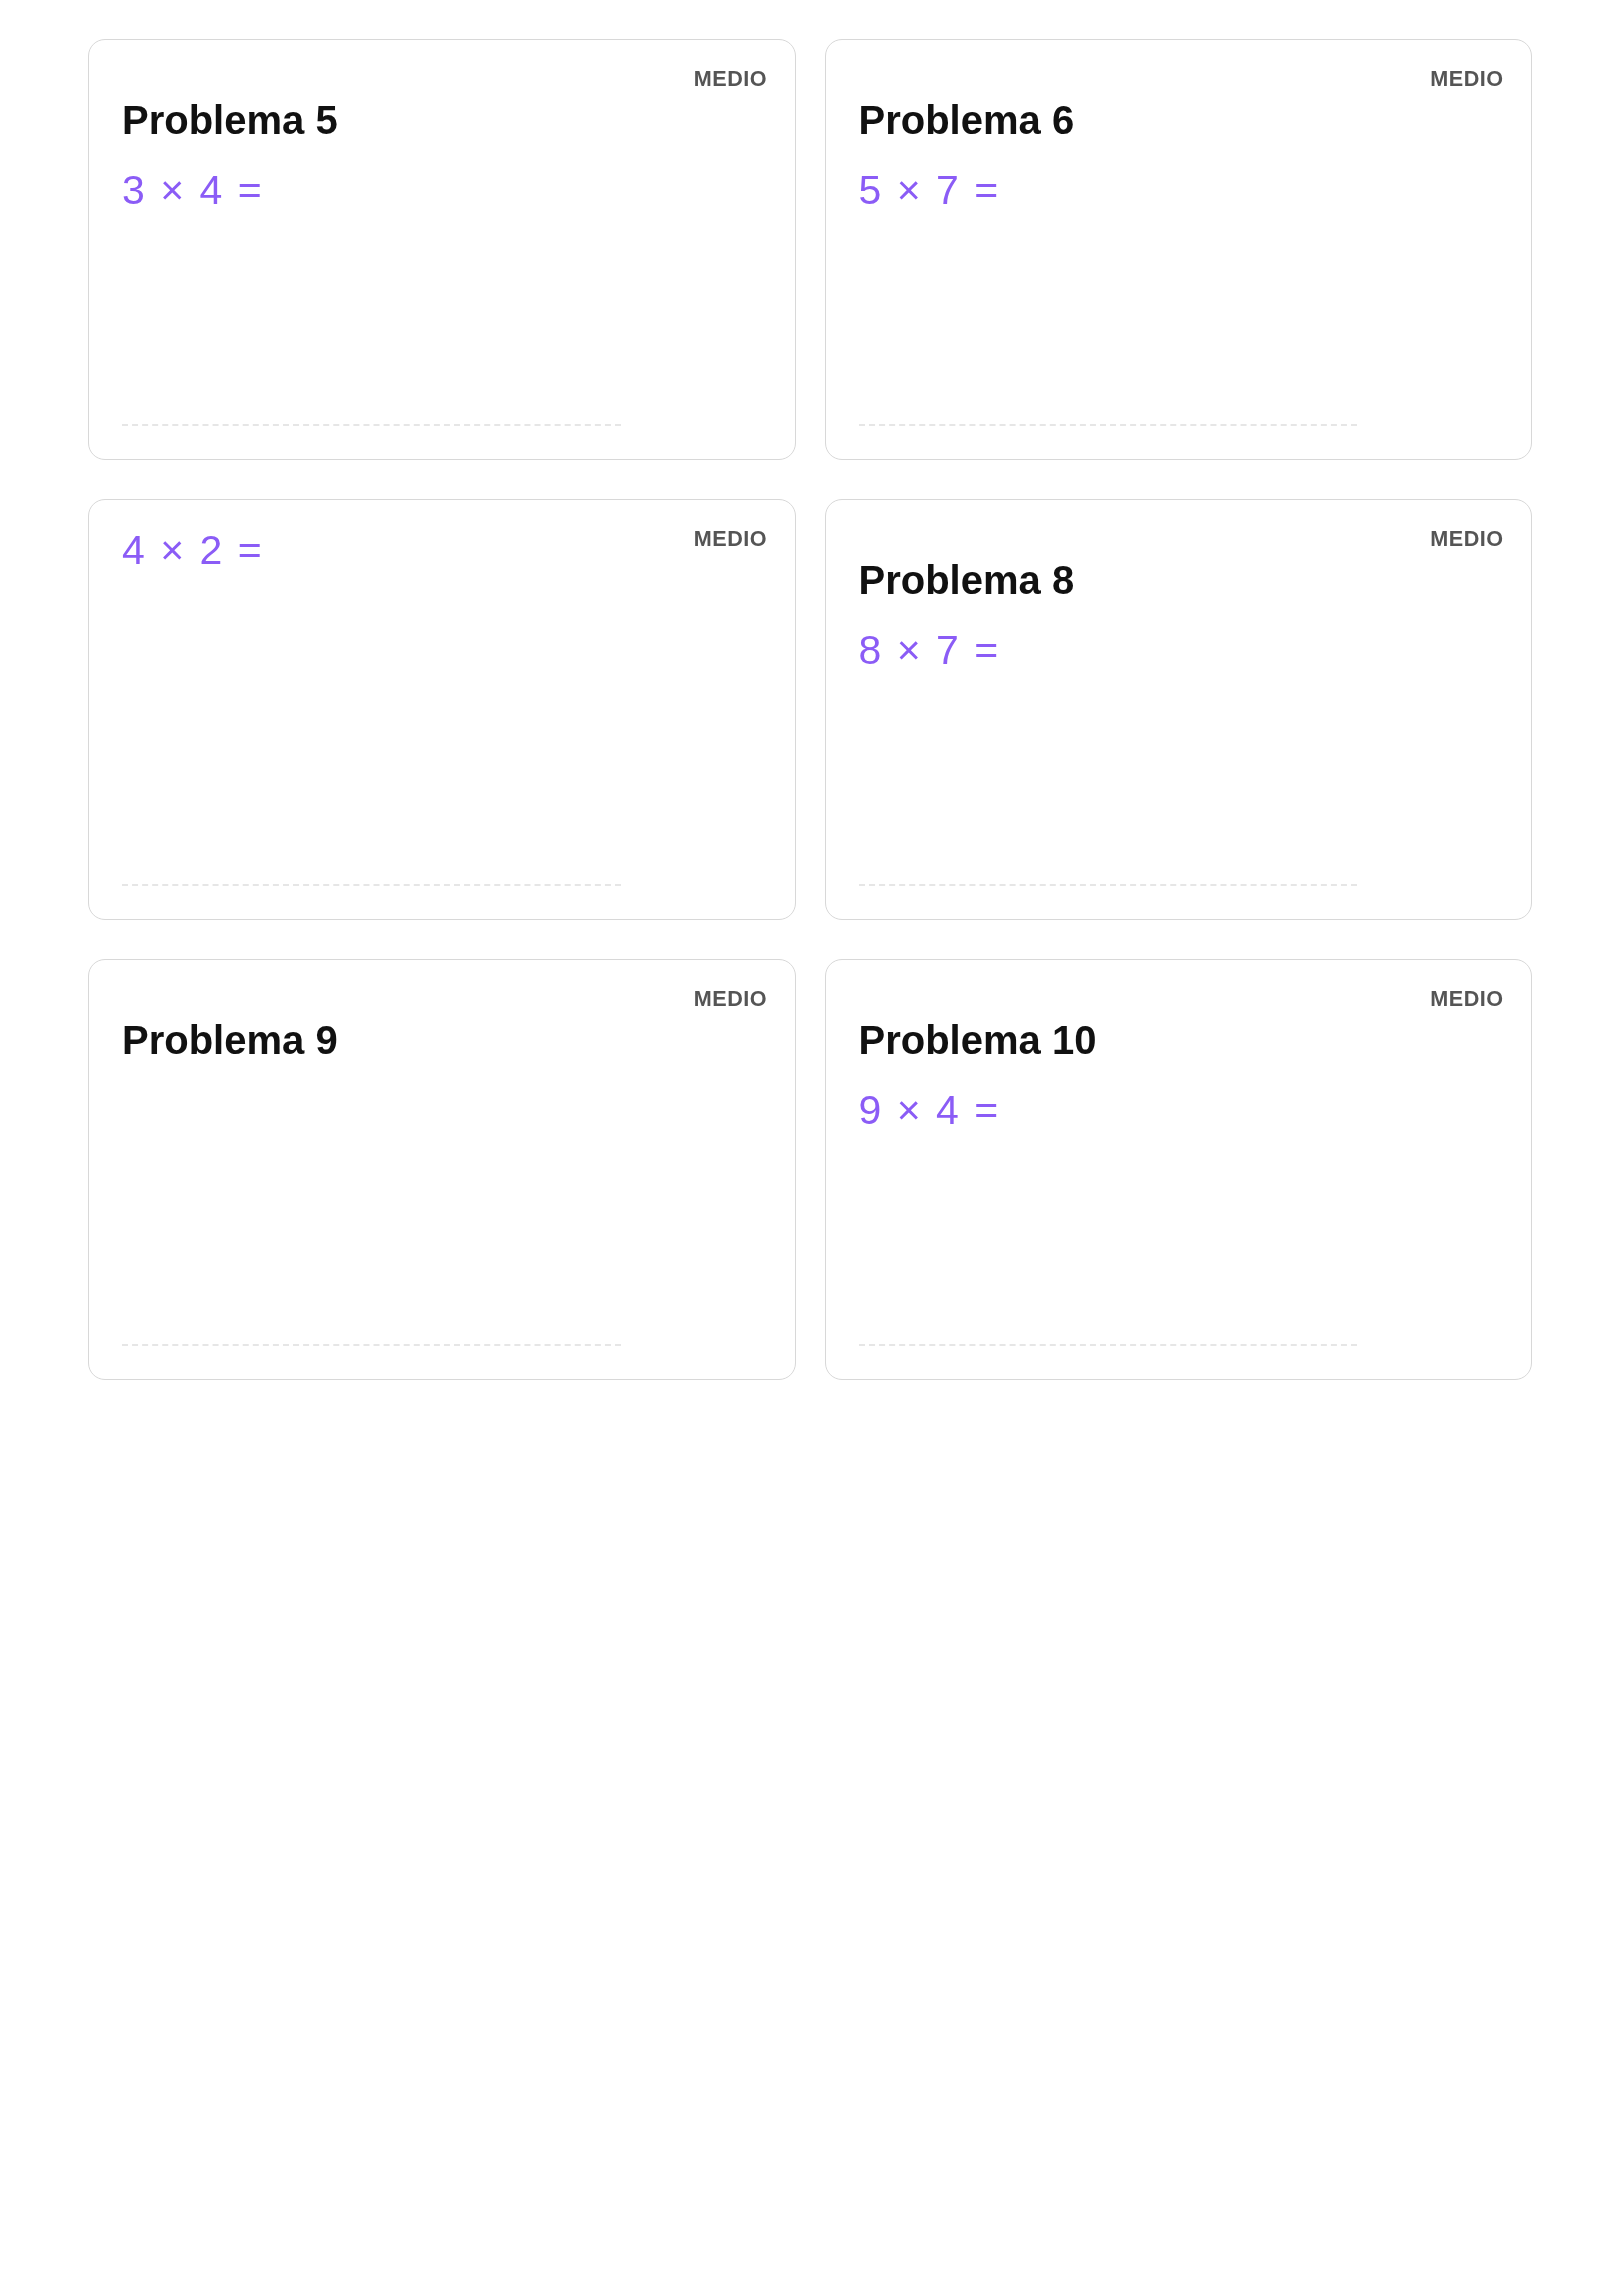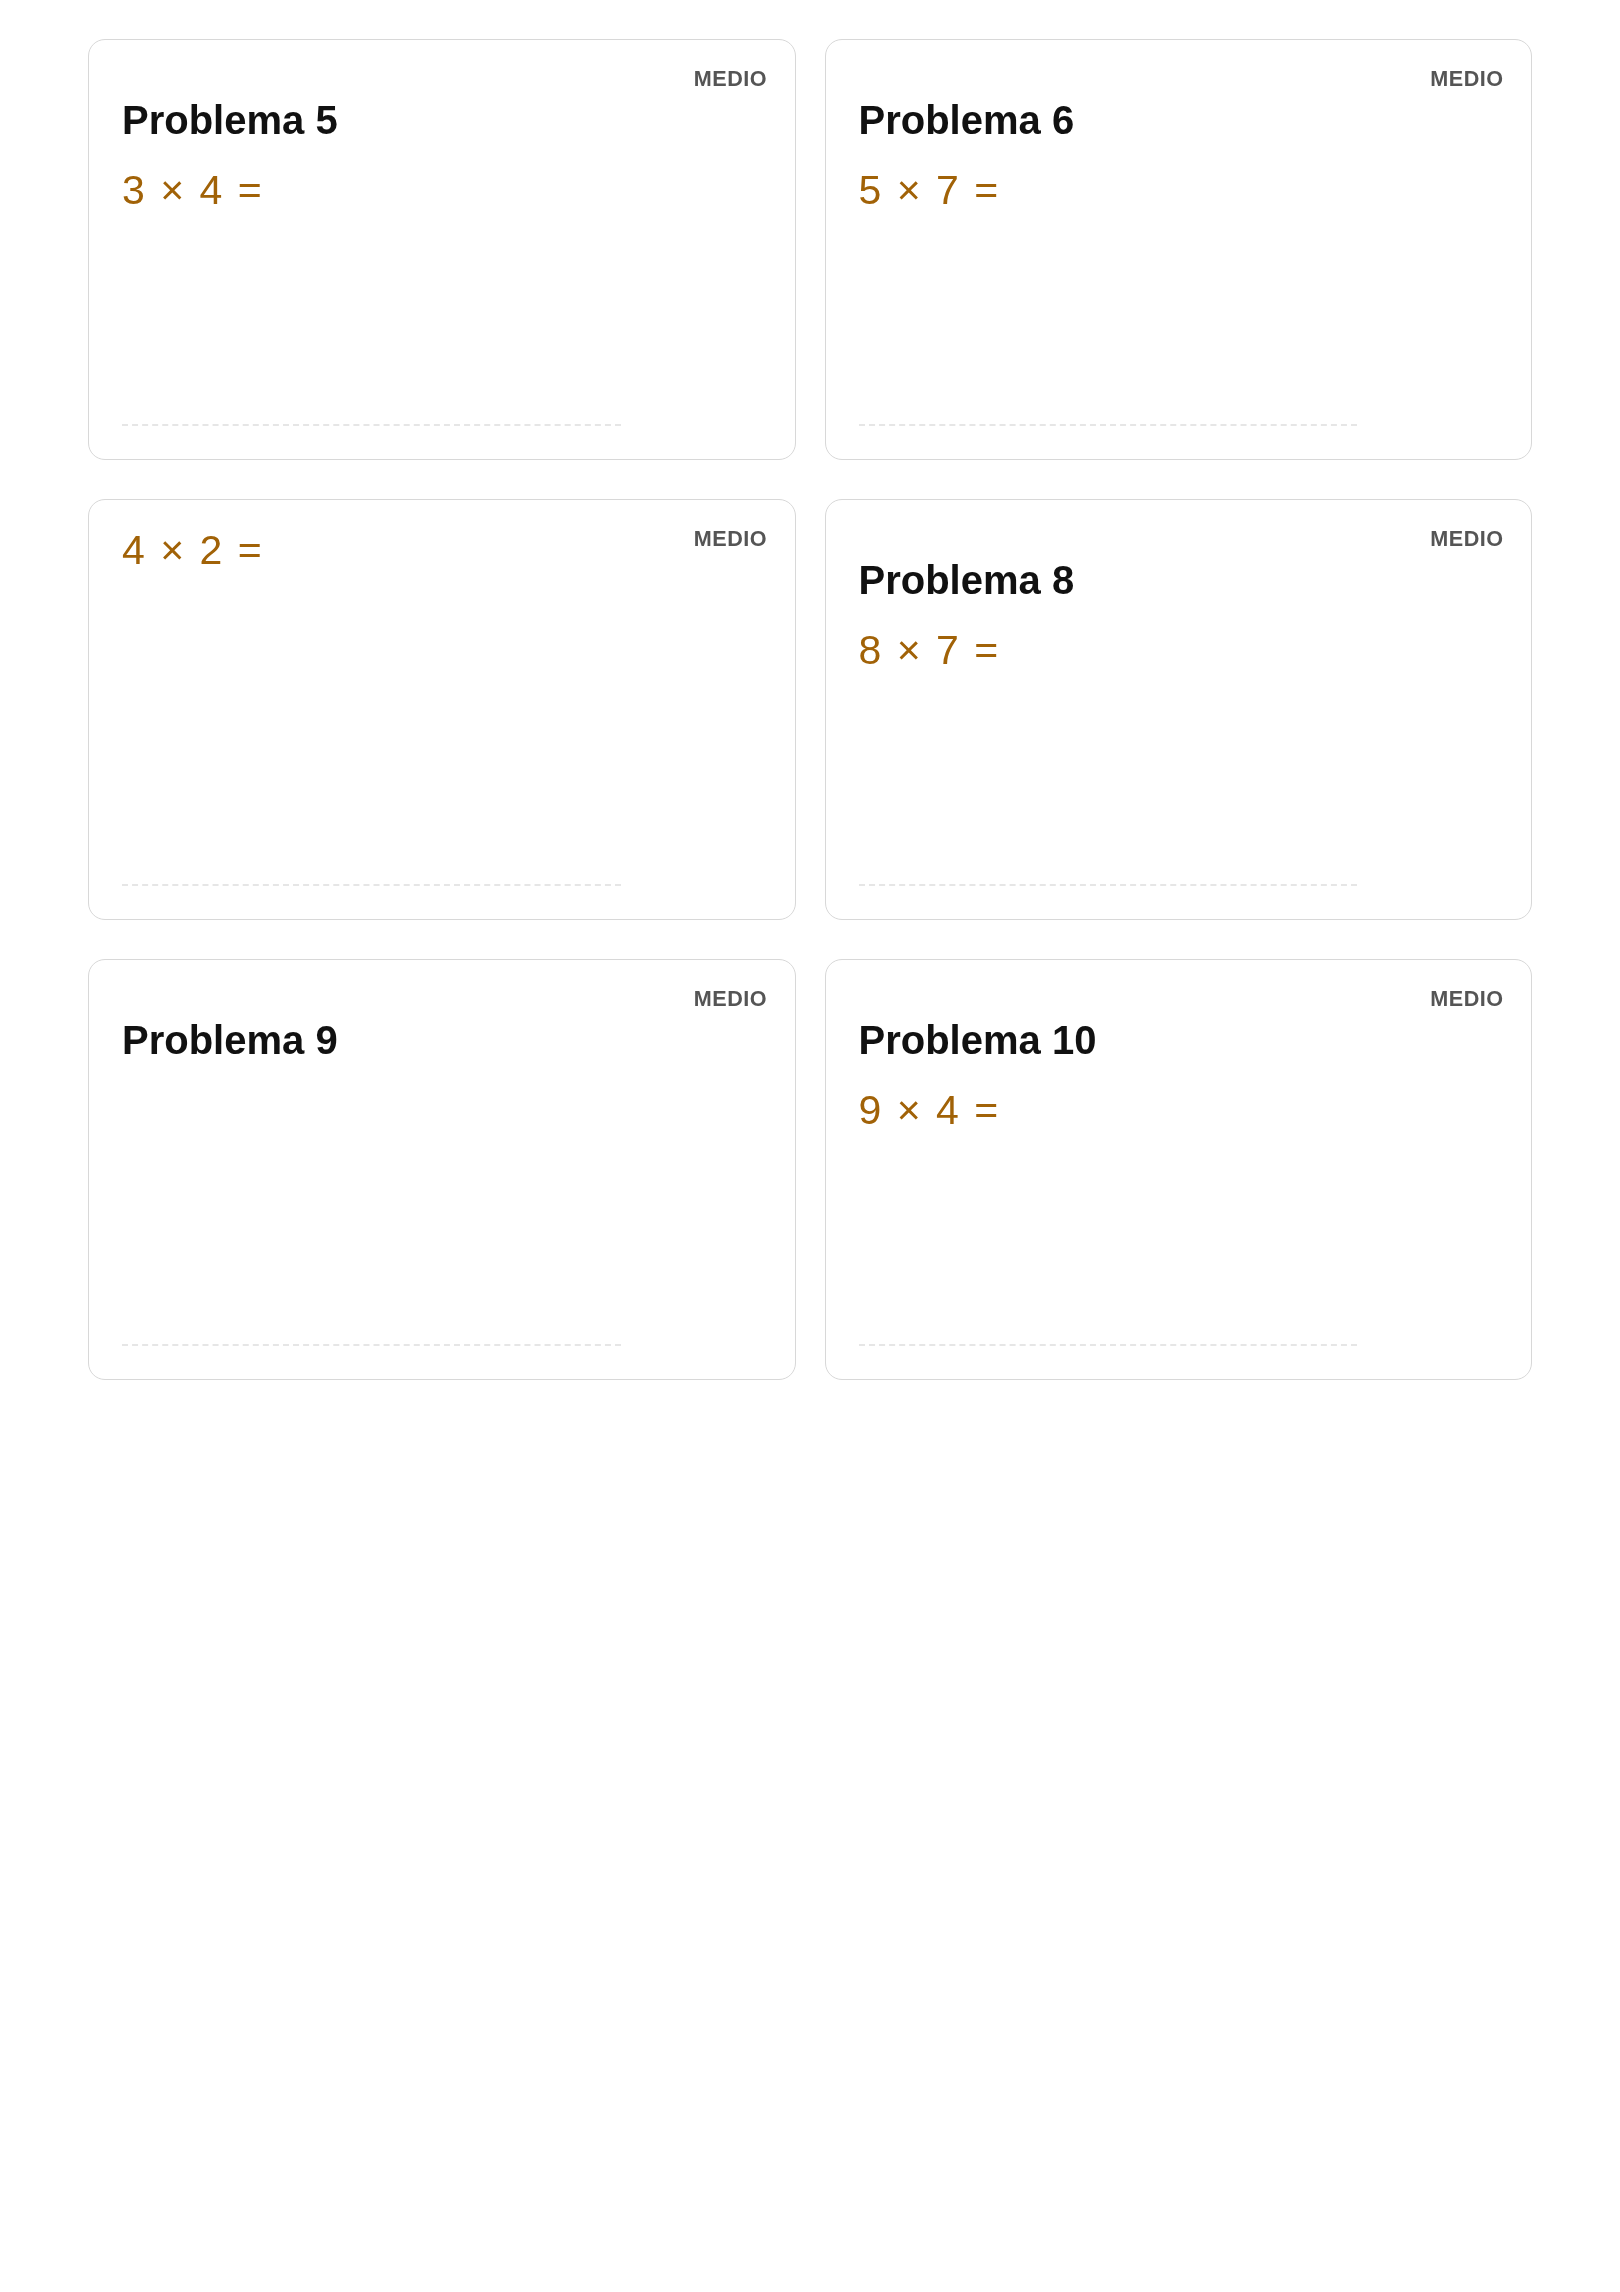--- a/index.html
+++ b/index.html
@@ -41,21 +41,21 @@
     .title {
       font-size: 40px;
       font-weight: 700;
       color: #111111;
       margin-top: 31px;
       margin-bottom: 23.5px;
     }
     .equation {
       font-size: 41px;
       font-weight: 400;
-      color: #a16207;
+      color: #8b5cf6;
       letter-spacing: 2px;
     }
     .answer-line {
       margin-top: auto;
       border-top: 2.9px dashed #e6e6e6;
       height: 0;
       width: 78%;
     }
   </style>
 </head>

